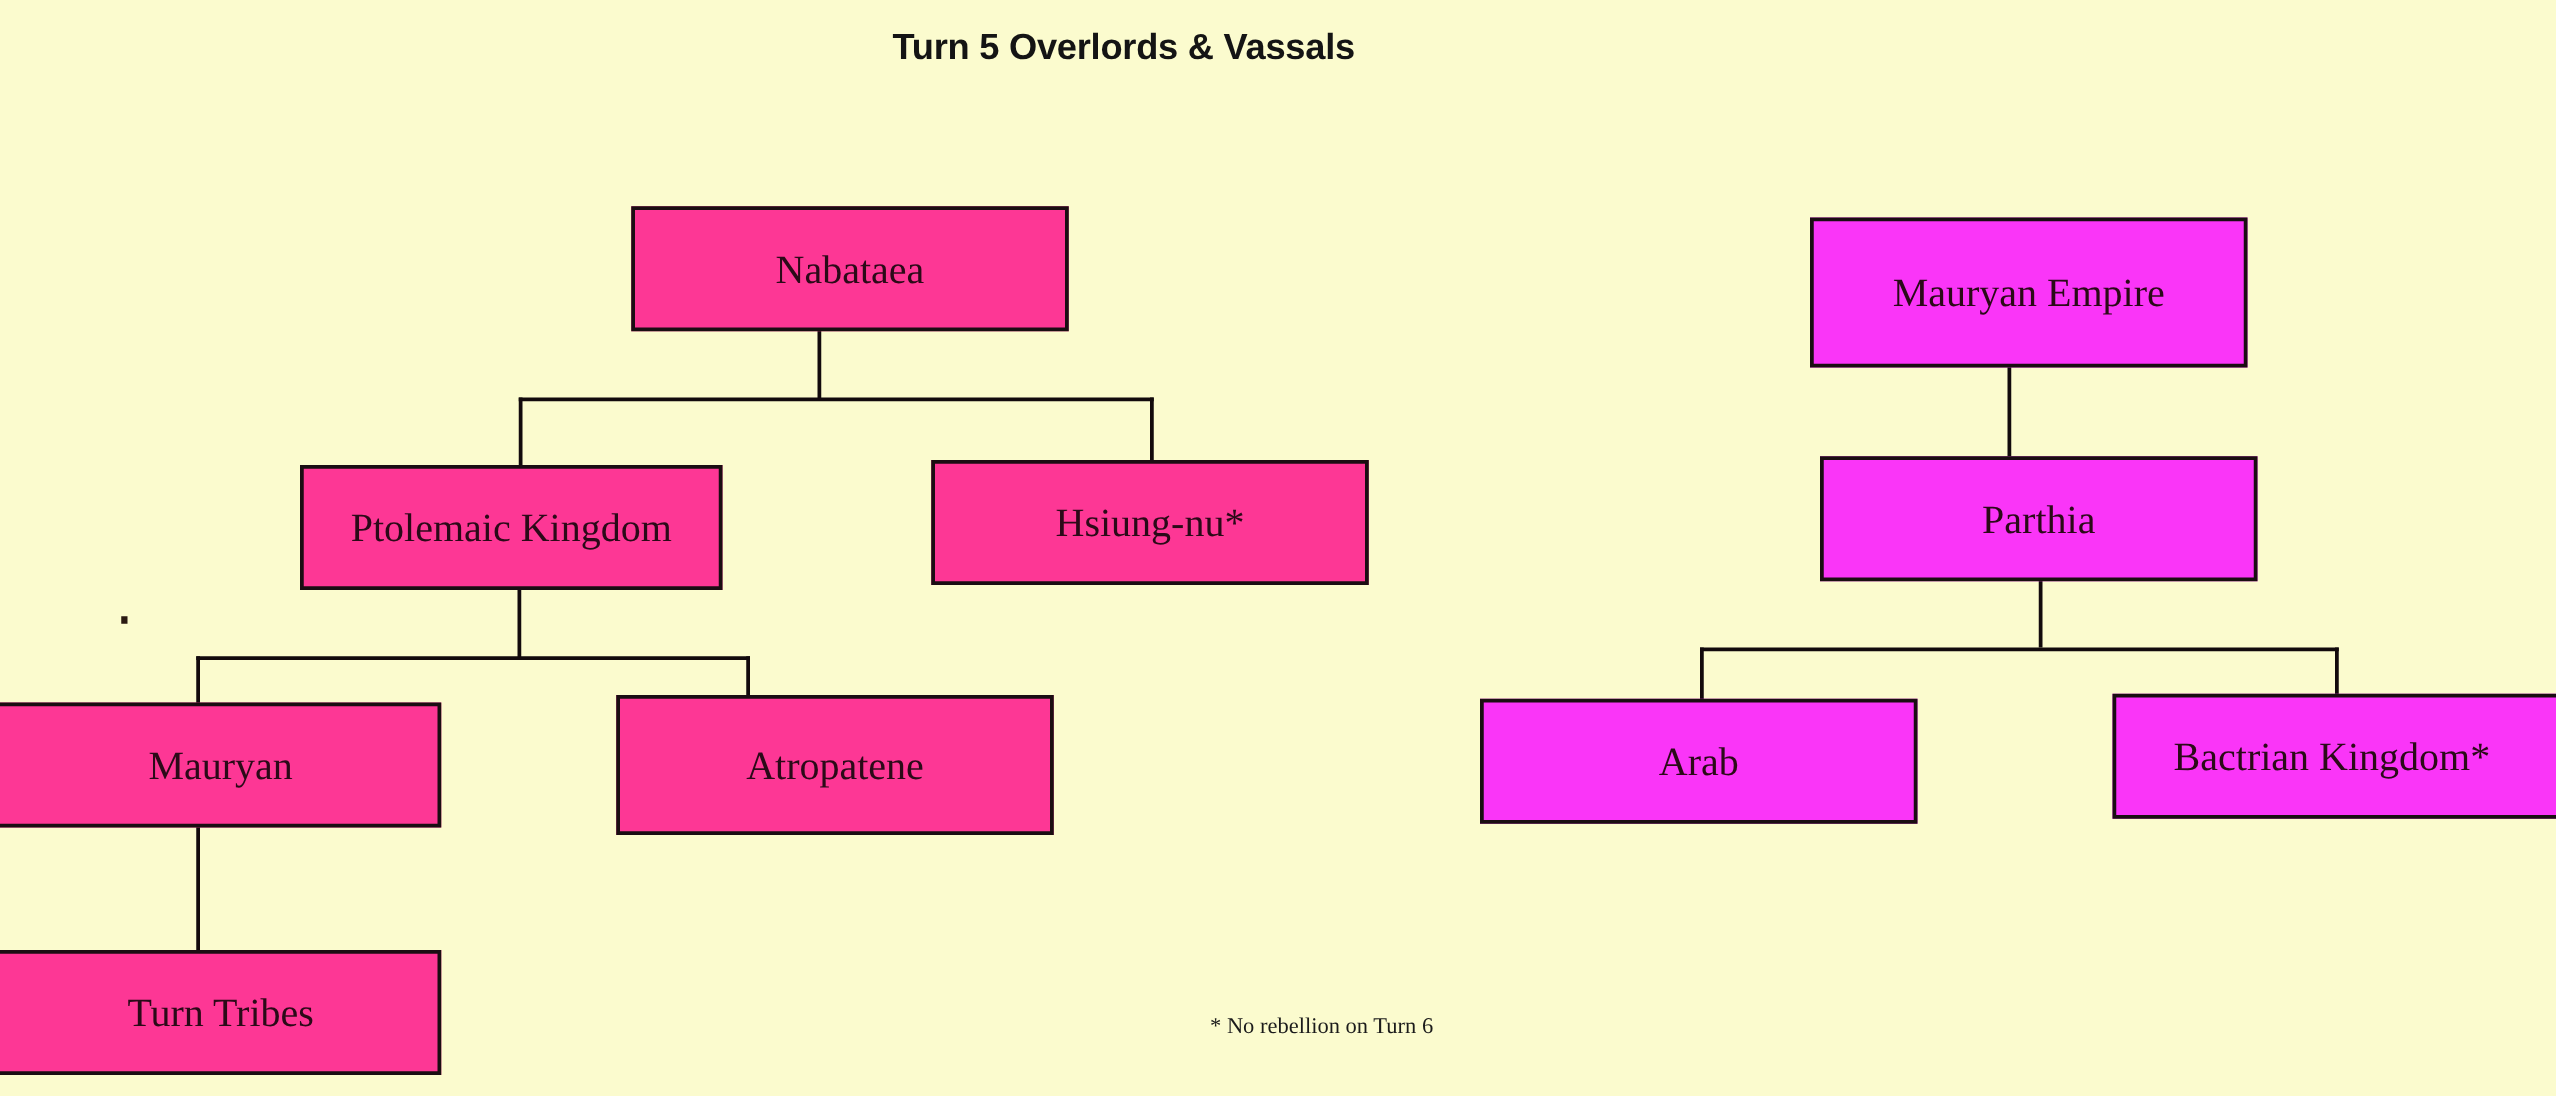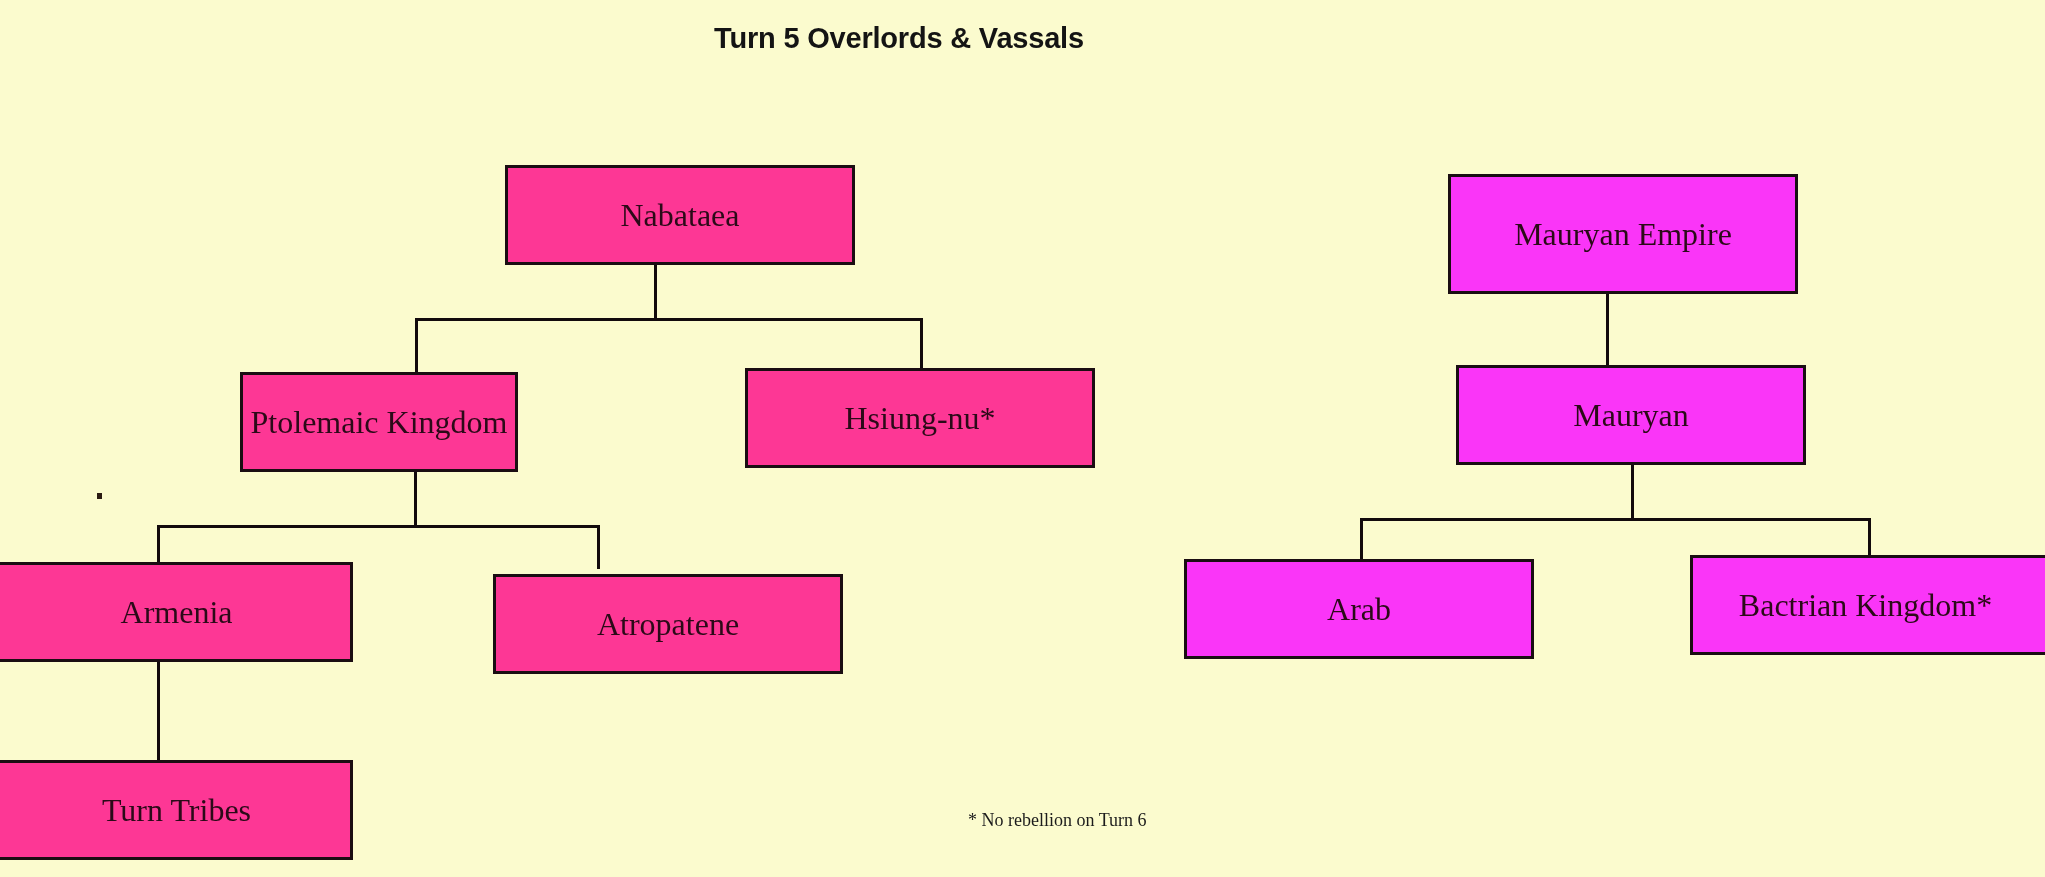--- a/index.html
+++ b/index.html
@@ -77,53 +77,53 @@
   <div class="edge h" style="left:157px; top:525px; width:443px;"></div>
   <div class="edge v" style="left:157px; top:525px; height:40px;"></div>
   <div class="edge v" style="left:597px; top:525px; height:44px;"></div>
 
   <div class="edge v" style="left:157px; top:661px; height:102px;"></div>
 
   <div class="node pink" style="left:505px; top:165px; width:350px; height:100px;">
     <span>Nabataea</span>
   </div>
 
-  <div class="node pink" style="left:240px; top:372px; width:278px; height:100px;">
+  <div class="node pink" style="left:240px; top:372px; width:338px; height:100px;">
     <span>Ptolemaic Kingdom</span>
   </div>
 
   <div class="node pink" style="left:745px; top:368px; width:350px; height:100px;">
     <span>Hsiung-nu*</span>
   </div>
 
   <div class="node pink" style="left:-10px; top:562px; width:363px; height:100px;">
-    <span style="margin-left:10px;">Armenia</span>
+    <span style="margin-left:10px;">Mauryan</span>
   </div>
 
-  <div class="node pink" style="left:493px; top:574px; width:350px; height:100px;">
+  <div class="node pink" style="left:493px; top:556px; width:350px; height:112px;">
     <span>Atropatene</span>
   </div>
 
   <div class="node pink" style="left:-10px; top:760px; width:363px; height:100px;">
     <span style="margin-left:10px;">Turn Tribes</span>
   </div>
 
   <div class="edge v" style="left:1606px; top:274px; height:92px;"></div>
 
   <div class="edge v" style="left:1631px; top:464px; height:54px;"></div>
   <div class="edge h" style="left:1360px; top:518px; width:511px;"></div>
   <div class="edge v" style="left:1360px; top:518px; height:42px;"></div>
   <div class="edge v" style="left:1868px; top:518px; height:38px;"></div>
 
   <div class="node magenta" style="left:1448px; top:174px; width:350px; height:120px;">
     <span>Mauryan Empire</span>
   </div>
 
   <div class="node magenta" style="left:1456px; top:365px; width:350px; height:100px;">
-    <span>Mauryan</span>
+    <span>Parthia</span>
   </div>
 
   <div class="node magenta" style="left:1184px; top:559px; width:350px; height:100px;">
     <span>Arab</span>
   </div>
 
   <div class="node magenta" style="left:1690px; top:555px; width:365px; height:100px;">
     <span style="margin-right:14px;">Bactrian Kingdom*</span>
   </div>
 

